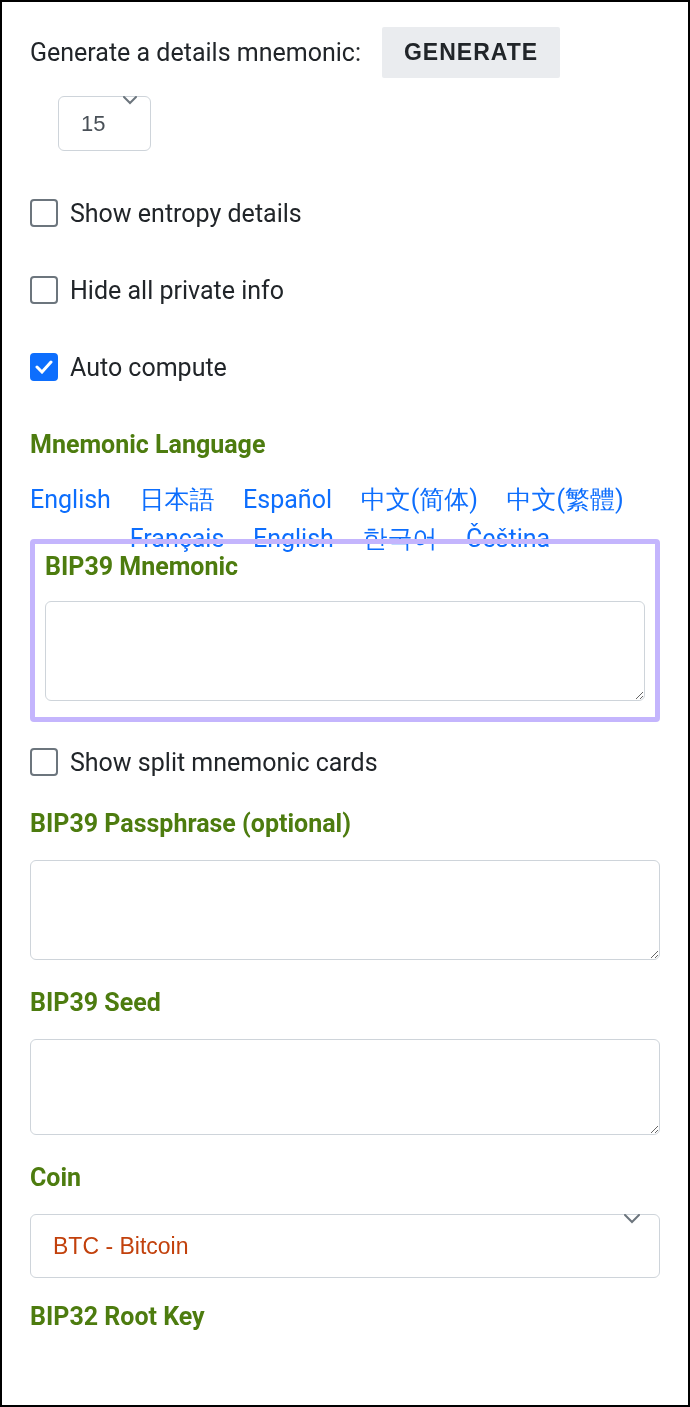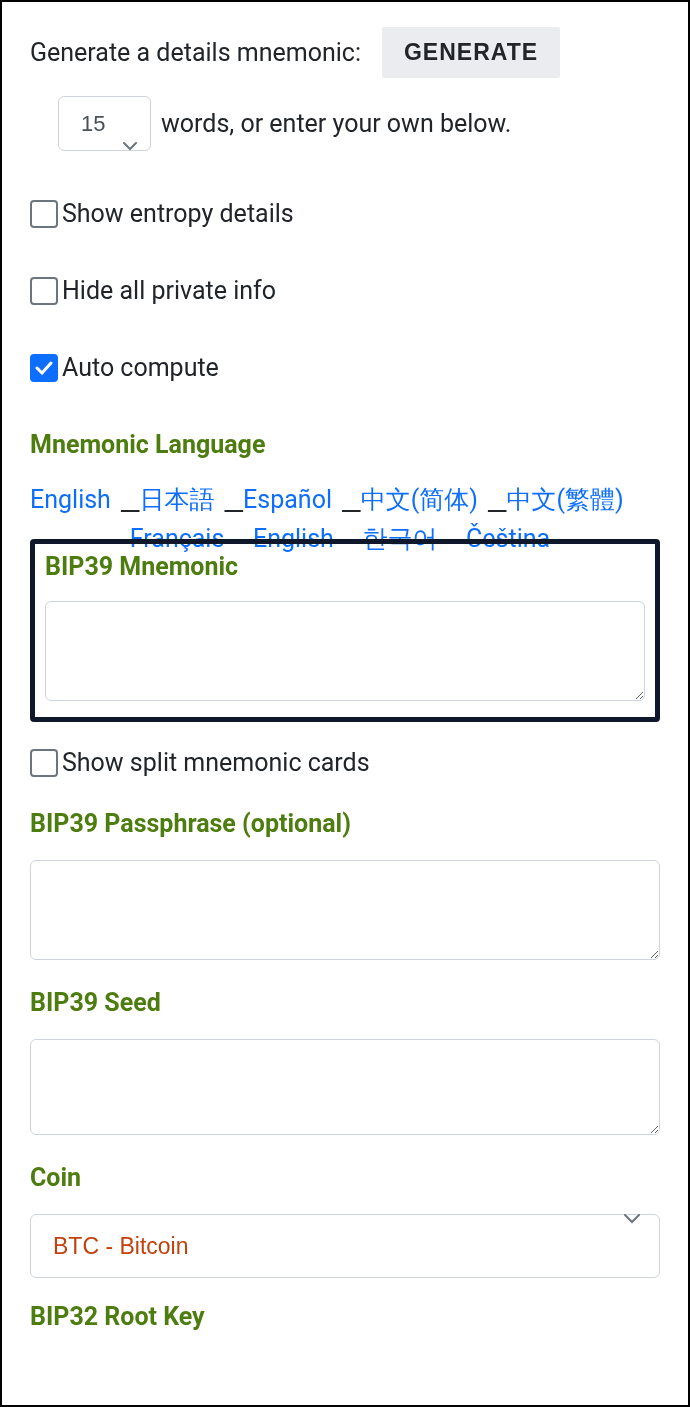--- a/index.html
+++ b/index.html
@@ -38,21 +38,21 @@
       display: flex;
       align-items: center;
       gap: 10px;
       font-size: 25px;
       color: #212529;
       margin-bottom: 48px;
     }
     .select-wrap {
       position: relative;
       display: inline-flex;
-      align-items: flex-end;
+      align-items: flex-start;
       padding-left: 28px;
     }
     .select-wrap select {
       appearance: none;
       -webkit-appearance: none;
       border: 1px solid #ced4da;
       border-radius: 6px;
       padding: 14px 44px 14px 22px;
       font-size: 22px;
       color: #495057;
@@ -60,22 +60,22 @@
       cursor: pointer;
     }
     .chevron {
       position: absolute;
       right: 14px;
       pointer-events: none;
     }
     .chevron svg { display: block; }
     .check-row {
       display: flex;
-      align-items: flex-end;
-      gap: 4px;
+      align-items: flex-start;
+      gap: 12px;
       font-size: 25px;
       color: #212529;
       margin-bottom: 48px;
     }
     .checkbox {
       width: 28px;
       height: 28px;
       border: 2px solid #6c757d;
       border-radius: 4px;
       background: #fff;
@@ -105,23 +105,23 @@
       margin-bottom: 4px;
     }
     .lang-list a {
       color: #0d6efd;
       text-decoration: none;
       cursor: pointer;
       white-space: nowrap;
       display: inline-block;
       margin: 0 10px 0 0;
     }
-    .lang-first { text-align: left; text-decoration: underline; }
+    .lang-first { text-align: left; }
     .highlight-box {
-      border: 5px solid #0f172a;
+      border: 5px solid #c4b5fd;
       border-radius: 4px;
       padding: 8px 10px 12px 10px;
       margin-top: -24px;
       position: relative;
       z-index: 2;
       background: transparent;
     }
     .highlight-box .section-title { margin-bottom: 20px; }
     textarea.field {
       width: 100%;
@@ -166,21 +166,20 @@
   <span class="select-wrap">
     <select>
       <option>15</option>
     </select>
     <span class="chevron">
       <svg width="14" height="9" viewBox="0 0 14 9">
           <path d="M1 1 L7 7 L13 1" stroke="#6c757d" stroke-width="2" fill="none" stroke-linecap="round"></path>
         </svg>
     </span>
   </span>
-  <span>words, or enter your own below.</span>
 </div>
 
 <div class="check-row">
   <span class="checkbox">
     
   </span>
   <span>Show entropy details</span>
 </div>
 
 <div class="check-row">

